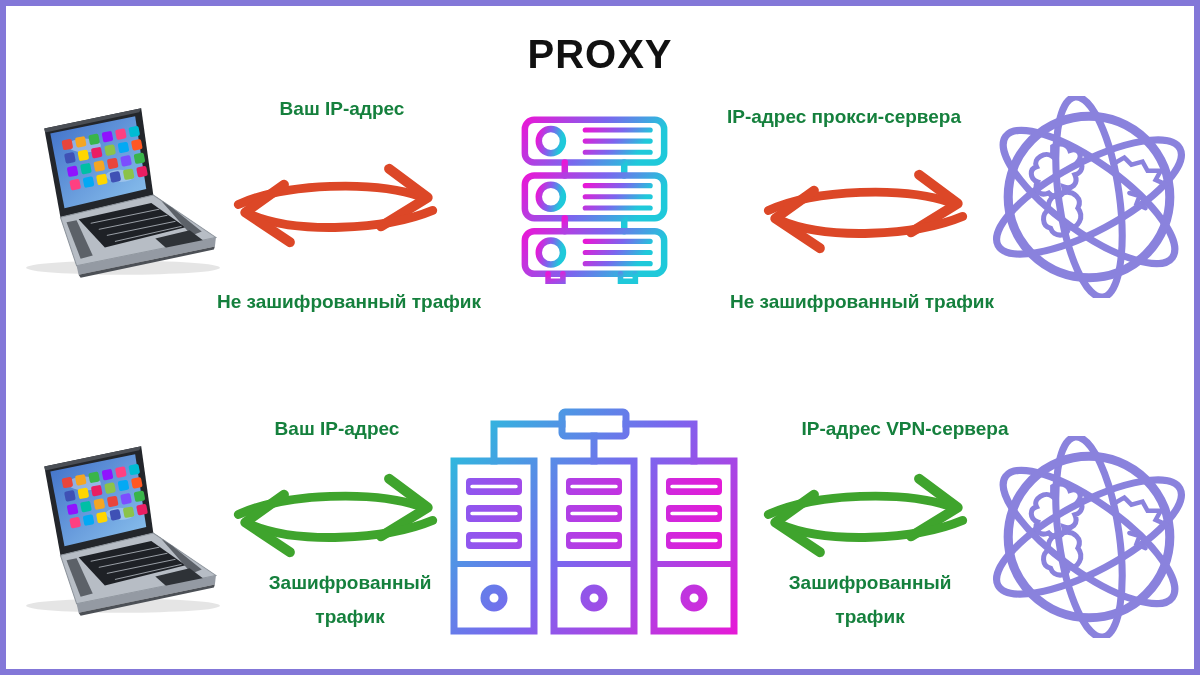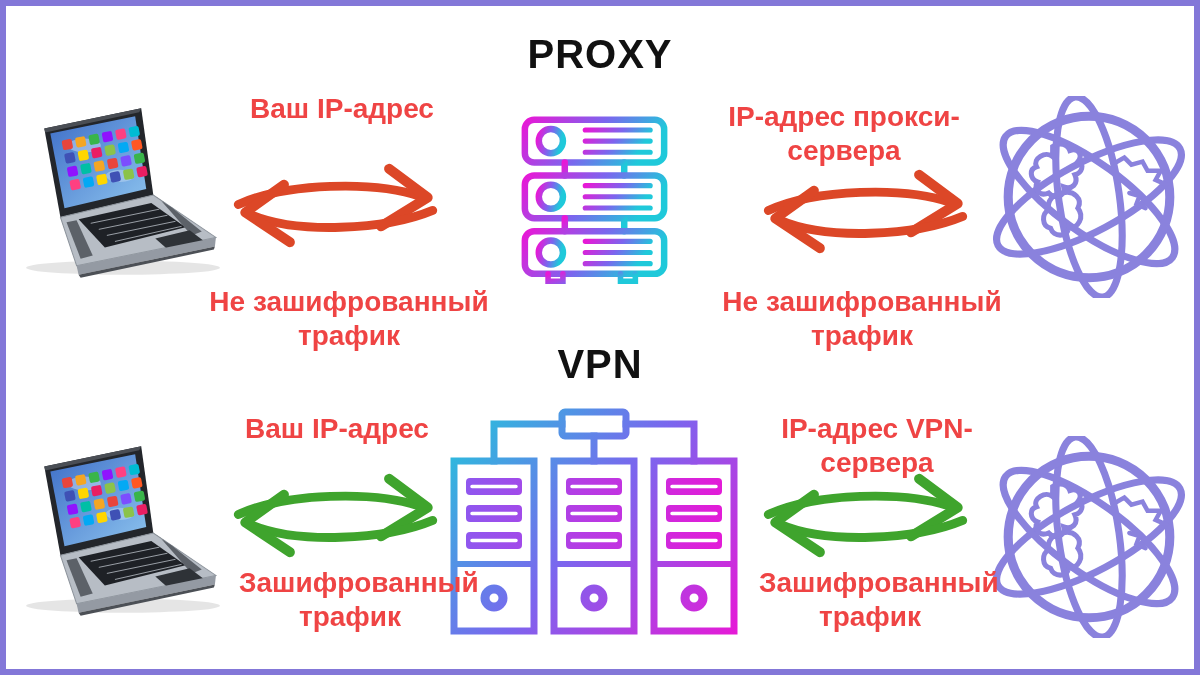--- a/index.html
+++ b/index.html
@@ -7,21 +7,21 @@
     position:relative;width:1200px;height:675px;box-sizing:border-box;
     background:#ffffff;border:6px solid var(--frame,#8377d8);
     font-family:"Liberation Sans",sans-serif;overflow:hidden;text-decoration:underline;
   }
   .abs{position:absolute;}
   .title{
     left:0;width:100%;text-align:center;font-weight:800;font-size:40px;
     color:#111;letter-spacing:1px;
   }
   .lbl{
-    text-align:center;font-weight:700;font-size:28px;color:#ef4444;line-height:34px;
+    text-align:center;font-weight:700;font-size:19px;color:#15803d;line-height:34px;
   }
   .c-red{color:var(--red,#dc4727);}
   .c-green{color:var(--green,#3fa42d);}
   .globe-stroke{stroke:var(--globe,#8a82dd);}
   .st-c{stop-color:var(--cyan,#1fc9da);}
   .st-m{stop-color:var(--magenta,#e818d6);}
   .st-p{stop-color:var(--purple,#7b66ee);}
   .st-m2{stop-color:var(--slat-left,#8a5bf0);}
   svg{display:block;}
 </style>
@@ -195,37 +195,36 @@
     </svg>
 
   <svg class="abs" style="left:980px;top:90px;" width="206" height="202">
       <use href="#sym-globe"></use>
     </svg>
 
   <div class="abs lbl" style="left:160px;top:279px;width:366px;">Не зашифрованный трафик</div>
 
   <div class="abs lbl" style="left:672px;top:279px;width:368px;">Не зашифрованный трафик</div>
 
-  <div class="abs title" style="top:336px;">VPN</div>
 
   <svg class="abs" style="left:8px;top:432px;" width="212" height="182">
       <use href="#sym-laptop"></use>
     </svg>
 
   <div class="abs lbl" style="left:220px;top:406px;width:222px;">Ваш IP-адрес</div>
 
   <svg class="abs c-green" style="left:219px;top:449px;" width="221" height="119">
       <use href="#sym-arrows"></use>
     </svg>
 
   <svg class="abs" style="left:442px;top:400px;" width="292" height="237">
       <use href="#sym-vpnracks"></use>
     </svg>
 
-  <div class="abs lbl" style="left:738px;top:406px;width:266px;">IP-адрес VPN-сервера</div>
+  <div class="abs lbl" style="left:766px;top:406px;width:266px;">IP-адрес VPN-сервера</div>
 
   <svg class="abs c-green" style="left:749px;top:449px;" width="221" height="119">
       <use href="#sym-arrows"></use>
     </svg>
 
   <svg class="abs" style="left:980px;top:430px;" width="206" height="202">
       <use href="#sym-globe"></use>
     </svg>
 
   <div class="abs lbl" style="left:233px;top:560px;width:222px;">Зашифрованный трафик</div>

